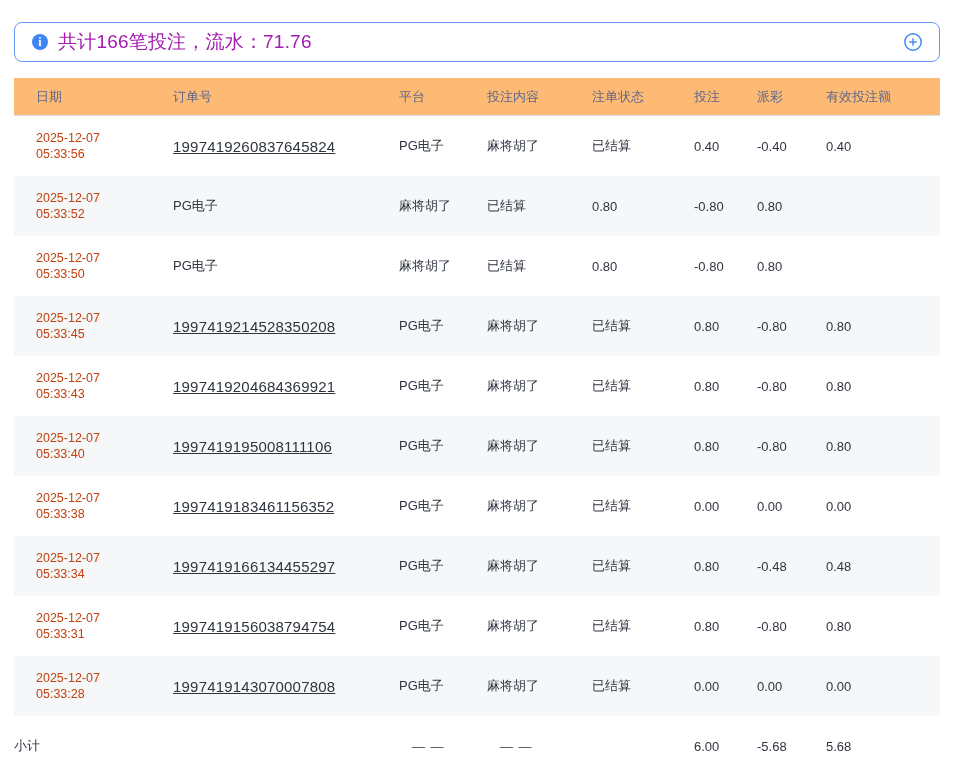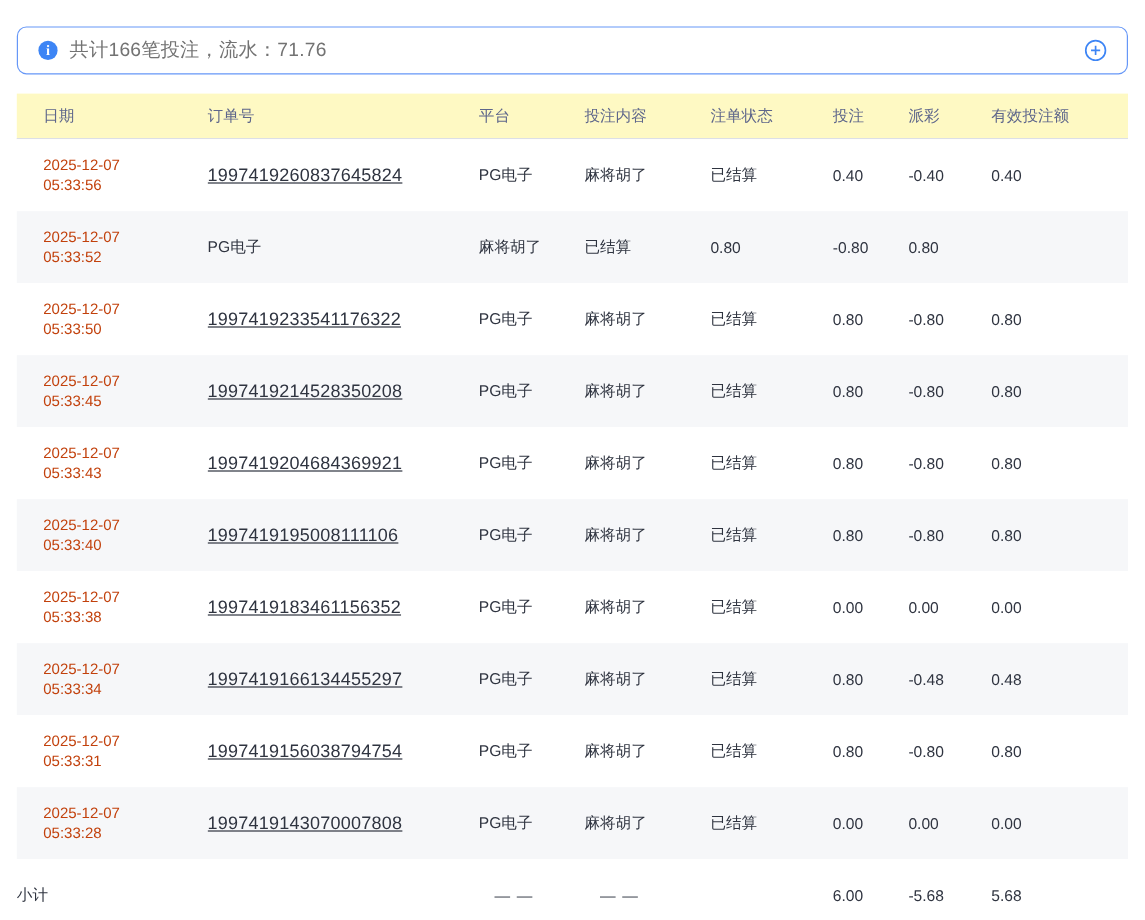--- a/index.html
+++ b/index.html
@@ -27,41 +27,41 @@
     background: #3d85f5;
     color: #ffffff;
     font-family: "Liberation Serif", serif;
     font-weight: bold;
     font-size: 12px;
     line-height: 16px;
     text-align: center;
     flex: 0 0 auto;
   }
   .alert-text {
-    font-size: 16px;
-    color: #737373;
+    font-size: 19px;
+    color: #a21caf;
     letter-spacing: 0.2px;
   }
   .alert-spacer { flex: 1 1 auto; }
   .plus-icon {
     width: 20px; height: 20px;
     flex: 0 0 auto;
     cursor: pointer;
     display: block;
   }
   
   .table-wrap { margin: 16px 14px 0 14px; }
   .grid {
     display: grid;
     grid-template-columns: 159px 226px 88px 105px 102px 63px 69px 1fr;
     align-items: center;
   }
   .thead {
     height: 38px;
-    background: #fef9c3;
+    background: #fdba74;
     border-bottom: 1px solid #dcdfe6;
     color: #5e668b;
     font-size: 13px;
   }
   .trow {
     height: 60px;
     background: #ffffff;
     font-size: 13px;
     color: #2f3440;
   }
@@ -128,21 +128,20 @@
         <div class="cell c4">已结算</div>
         <div class="cell c5">0.80</div>
         <div class="cell c6">-0.80</div>
         <div class="cell c7">0.80</div>
       </div>
       <div class="grid trow">
         <div class="cell c0 datetime">
           <div>2025-12-07</div>
           <div>05:33:50</div>
         </div>
-        <div class="cell c1 order">1997419233541176322</div>
         <div class="cell c2">PG电子</div>
         <div class="cell c3">麻将胡了</div>
         <div class="cell c4">已结算</div>
         <div class="cell c5">0.80</div>
         <div class="cell c6">-0.80</div>
         <div class="cell c7">0.80</div>
       </div>
       <div class="grid trow stripe">
         <div class="cell c0 datetime">
           <div>2025-12-07</div>

